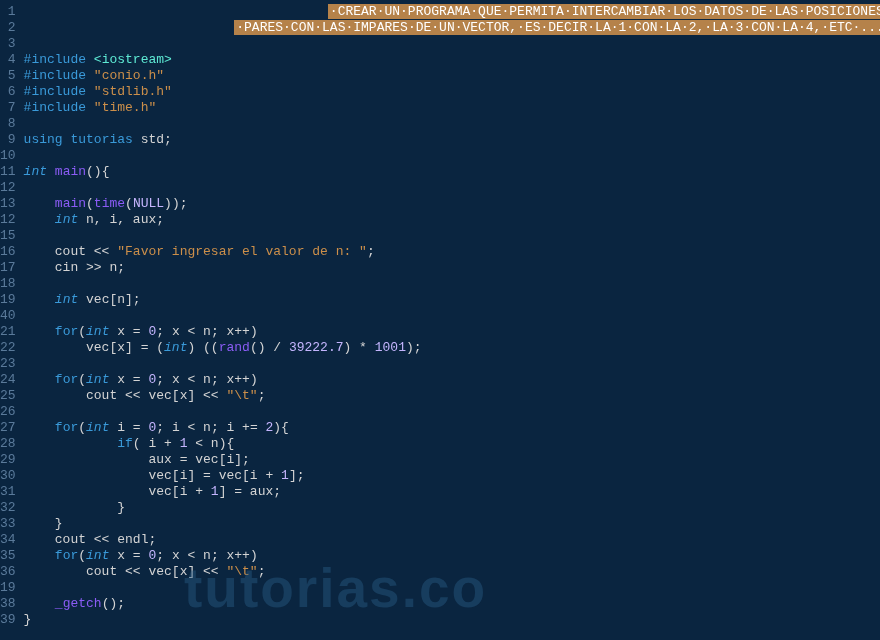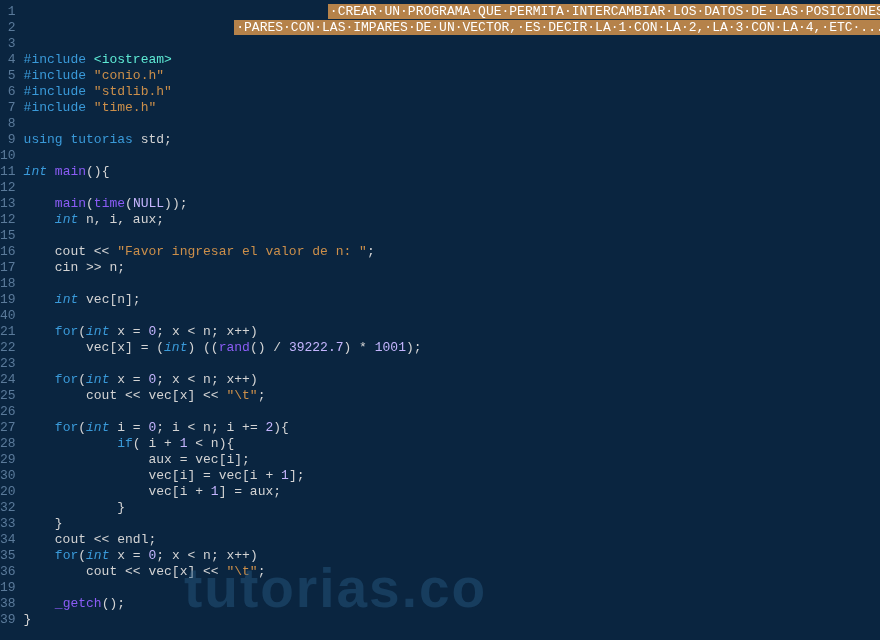--- a/index.html
+++ b/index.html
@@ -85,21 +85,21 @@
       <div>21</div>
       <div>22</div>
       <div>23</div>
       <div>24</div>
       <div>25</div>
       <div>26</div>
       <div>27</div>
       <div>28</div>
       <div>29</div>
       <div>30</div>
-      <div>20</div>
+      <div>31</div>
       <div>32</div>
       <div>33</div>
       <div>34</div>
       <div>35</div>
       <div>36</div>
       <div>19</div>
       <div>38</div>
       <div>39</div>
     </div>
   <div class="code" id="code">

